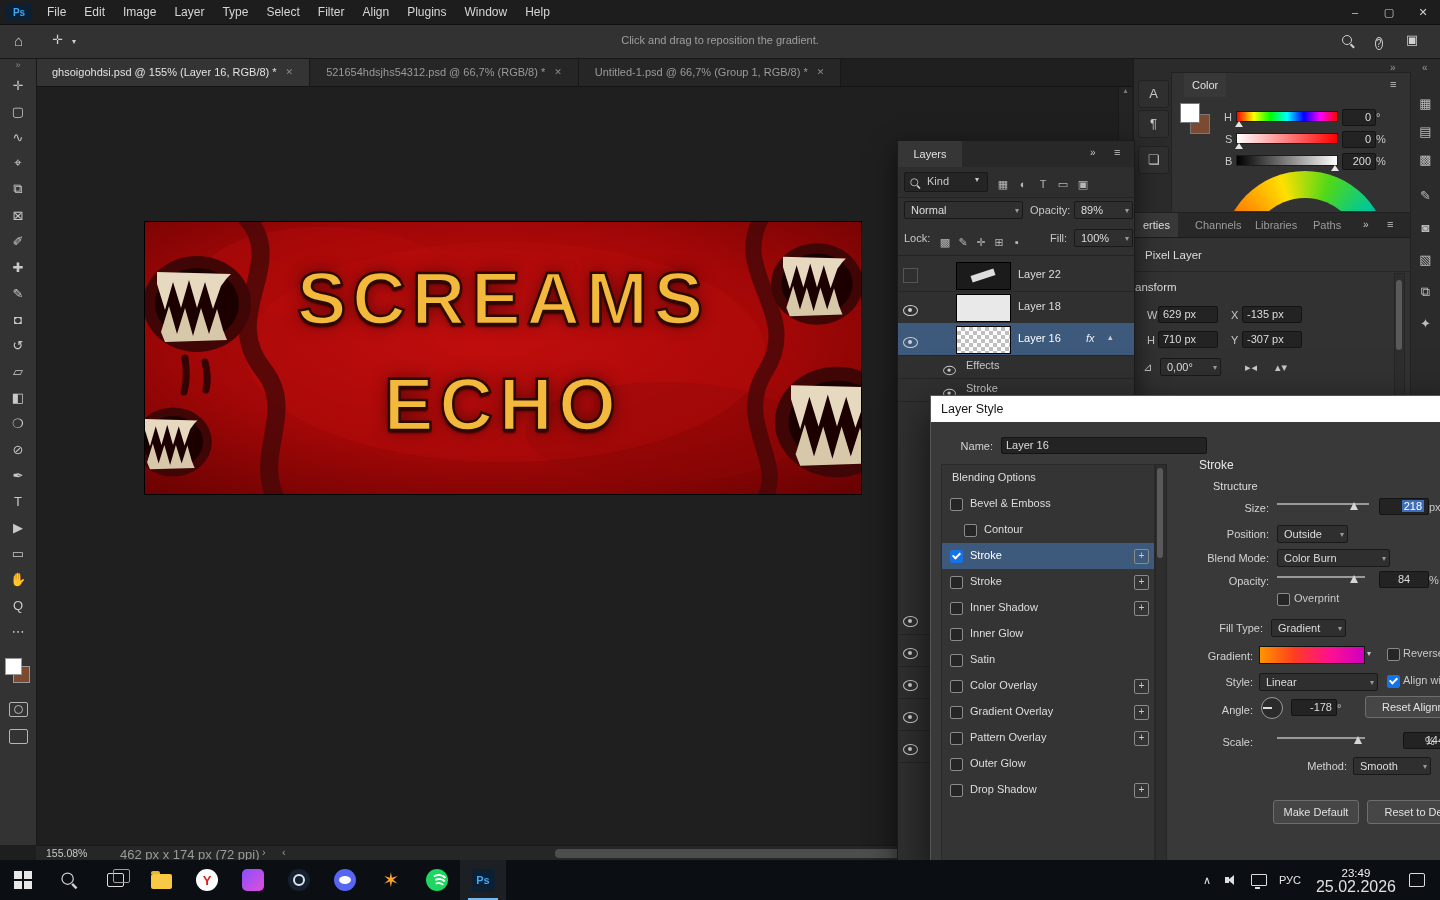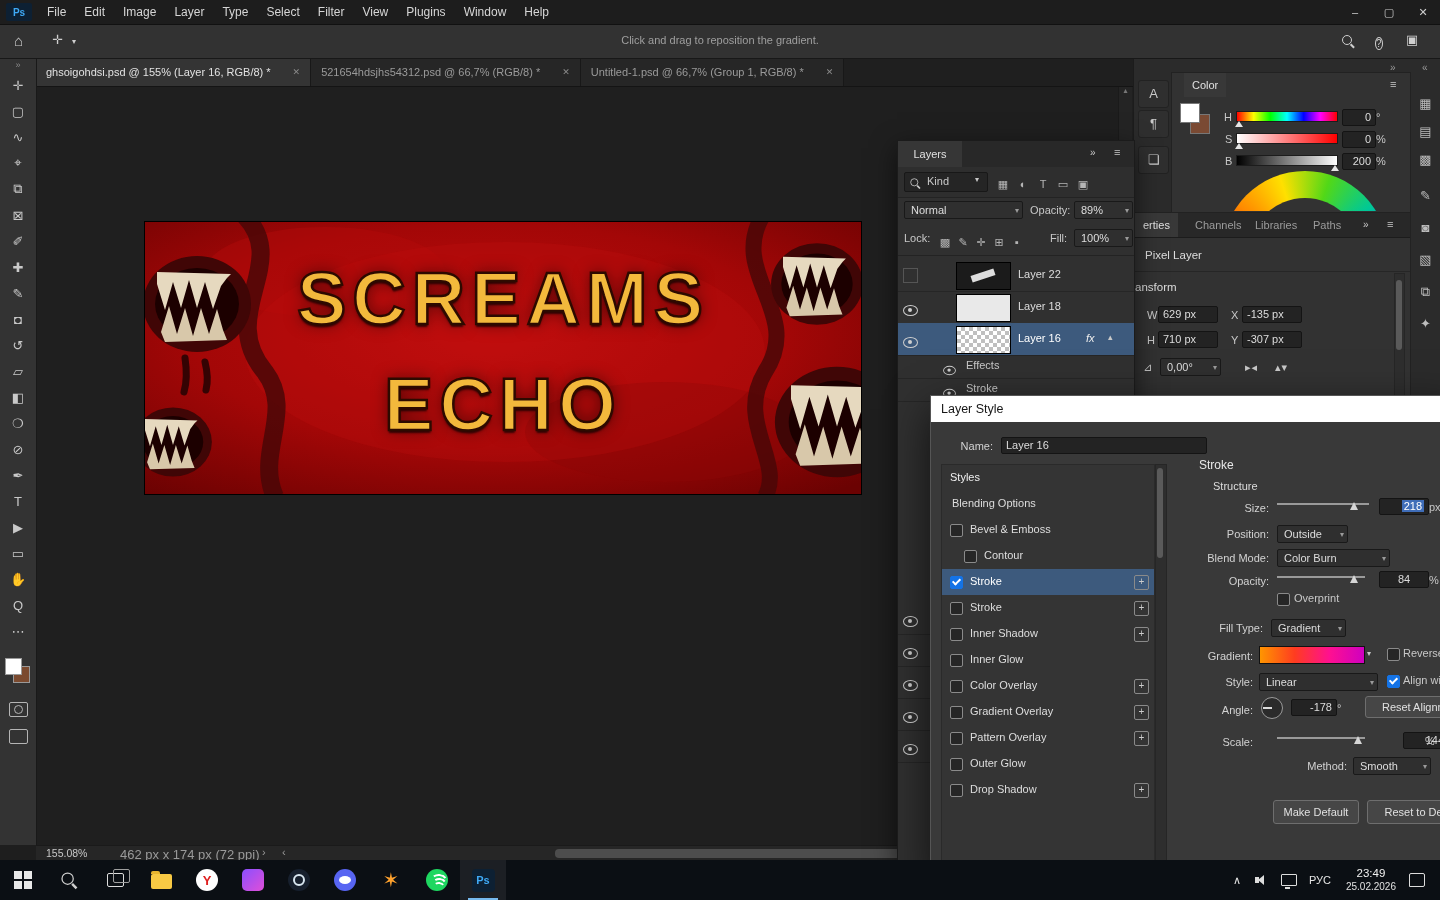--- a/index.html
+++ b/index.html
@@ -29,22 +29,22 @@
   .tool{width:36px;height:26px;display:flex;align-items:center;justify-content:center;color:#c9c9c9;font-size:13px}
   .tbchev{width:36px;height:14px;text-align:center;color:#8c8c8c;font-size:9px;line-height:14px}
   .swatchwrap{position:relative;width:36px;height:36px;margin-top:12px}
   .swbg{position:absolute;left:13px;top:10px;width:15px;height:15px;background:#7b4a2f;border:1px solid #999}
   .swfg{position:absolute;left:5px;top:2px;width:15px;height:15px;background:#fff;border:1px solid #999}
   .qmask{width:17px;height:13px;border:1.4px solid #b5b5b5;border-radius:2px;margin:10px auto 0;position:relative}
   .qmask::after{content:"";position:absolute;left:4px;top:2px;width:7px;height:7px;border:1.4px solid #b5b5b5;border-radius:50%}
   .scrmode{width:17px;height:13px;border:1.4px solid #b5b5b5;border-radius:2px;margin:12px auto 0}
   
   #tabbar{left:36px;top:58px;width:1097px;height:28px;background:#1f1f1f;border-bottom:1px solid #141414;display:flex;z-index:5}
-  .doctab{height:28px;display:flex;align-items:center;padding:0 10px;font-size:11px;color:#9a9a9a;background:#262626;
-          border-right:1px solid #181818;gap:22px;white-space:nowrap}
+  .doctab{height:28px;display:flex;align-items:center;padding:0 16px;font-size:11px;color:#9a9a9a;background:#262626;
+          border-right:1px solid #181818;gap:9px;white-space:nowrap}
   .doctab.active{background:#343434;color:#e2e2e2}
   .tabx{font-size:9px;color:#8a8a8a}
   
   #canvas-area{left:36px;top:86px;width:1097px;height:759px;background:#1f1f1f;overflow:hidden;z-index:1}
   #artwork{left:109px;top:136px;width:716px;height:272px;overflow:hidden;box-shadow:0 0 0 1px #000}
   .title{position:absolute;left:0;right:0;text-align:center;font-weight:bold;color:#f3b93c;
          -webkit-text-stroke:2.5px #2d0a00;letter-spacing:6px;
          text-shadow:0 3px 2px rgba(0,0,0,.65),0 0 16px rgba(0,0,0,.55)}
   .vscroll{left:1082px;top:0;width:13px;height:759px;background:#242424;border-left:1px solid #1a1a1a;
            text-align:center;color:#777;font-size:8px}
@@ -142,21 +142,21 @@
 
   <div id="menubar" class="r">
     <span class="pslogo">Ps</span>
     <span class="mitem">File</span>
     <span class="mitem">Edit</span>
     <span class="mitem">Image</span>
     <span class="mitem">Layer</span>
     <span class="mitem">Type</span>
     <span class="mitem">Select</span>
     <span class="mitem">Filter</span>
-    <span class="mitem">View</span>
+    <span class="mitem">Align</span>
     <span class="mitem">Plugins</span>
     <span class="mitem">Window</span>
     <span class="mitem">Help</span>
     <span class="wctl">
       <span class="wbtn">–</span>
       <span class="wbtn">▢</span>
       <span class="wbtn">✕</span>
     </span>
   </div>
 
@@ -461,23 +461,20 @@
   </div>
 
   <div id="dialog" class="r">
     <div class="dtitle">Layer Style</div>
 
     <span class="dlabel" style="left:24px;top:44px;width:38px">Name:</span>
     <span class="fld" style="left:70px;top:41px;width:196px;text-align:left">Layer 16</span>
 
     <div class="stylelist">
       <div class="srow">
-          <span class="slab" style="left:8px;color:#f0f0f0">Styles</span>
-        </div>
-      <div class="srow">
           <span class="slab" style="left:10px">Blending Options</span>
         </div>
       <div class="srow">
           <span class="cb" style="left:8px;top:7px"></span>
           <span class="slab">Bevel &amp; Emboss</span>
         </div>
       <div class="srow">
           <span class="cb" style="left:22px;top:7px"></span>
           <span class="slab" style="left:42px">Contour</span>
         </div>
@@ -492,20 +489,24 @@
           <span class="plus">+</span>
         </div>
       <div class="srow">
           <span class="cb" style="left:8px;top:7px"></span>
           <span class="slab">Inner Shadow</span>
           <span class="plus">+</span>
         </div>
       <div class="srow">
           <span class="cb" style="left:8px;top:7px"></span>
           <span class="slab">Inner Glow</span>
+        </div>
+      <div class="srow">
+          <span class="cb" style="left:8px;top:7px"></span>
+          <span class="slab">Satin</span>
         </div>
       <div class="srow">
           <span class="cb" style="left:8px;top:7px"></span>
           <span class="slab">Color Overlay</span>
           <span class="plus">+</span>
         </div>
       <div class="srow">
           <span class="cb" style="left:8px;top:7px"></span>
           <span class="slab">Gradient Overlay</span>
           <span class="plus">+</span>
@@ -650,21 +651,21 @@
           <span class="spk"></span>
         </div>
       <div class="trayic">
           <span class="mon"></span>
         </div>
       <div class="trayic" style="width:36px;font-size:11px">
           <span>РУС</span>
         </div>
       <div style="text-align:center;line-height:13px;padding:0 8px">
         <div style="font-size:11.5px;color:#f0f0f0">23:49</div>
-        <div style="font-size:10px;color:#e0e0e0">25.02.2026</div>
+        <div style="font-size:16px;color:#e0e0e0">25.02.2026</div>
       </div>
       <div class="trayic" style="margin-right:10px">
           <span class="bub"></span>
         </div>
     </div>
   </div>
 
 </div>
 
 </body></html>

